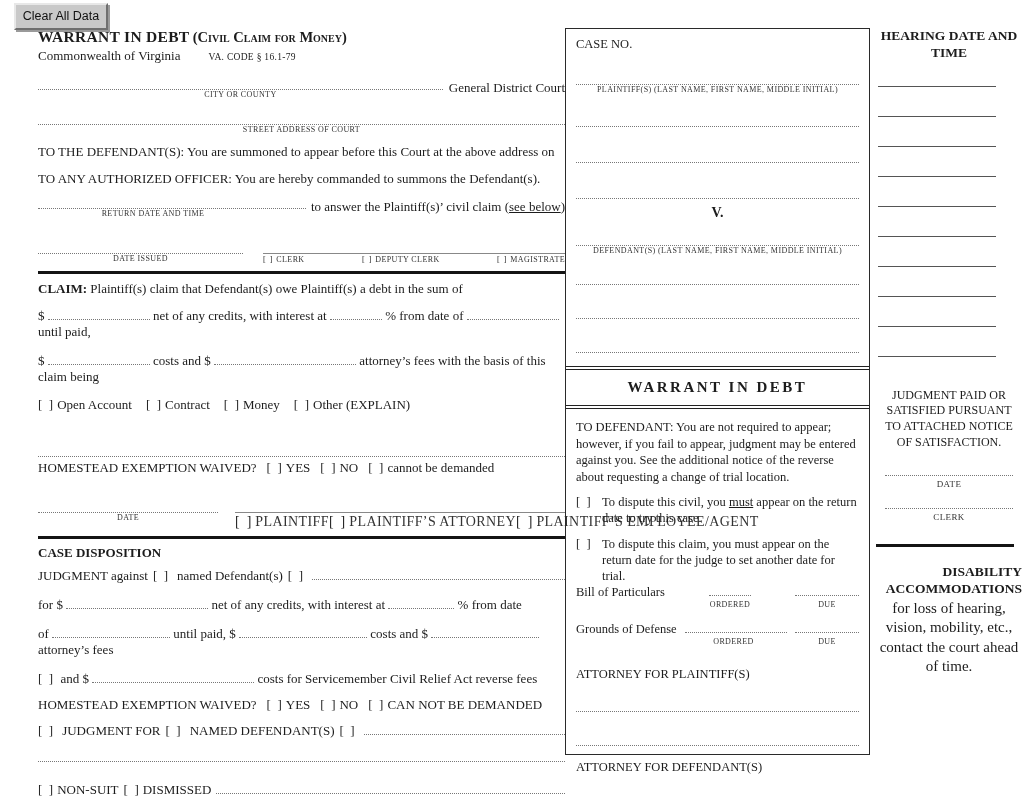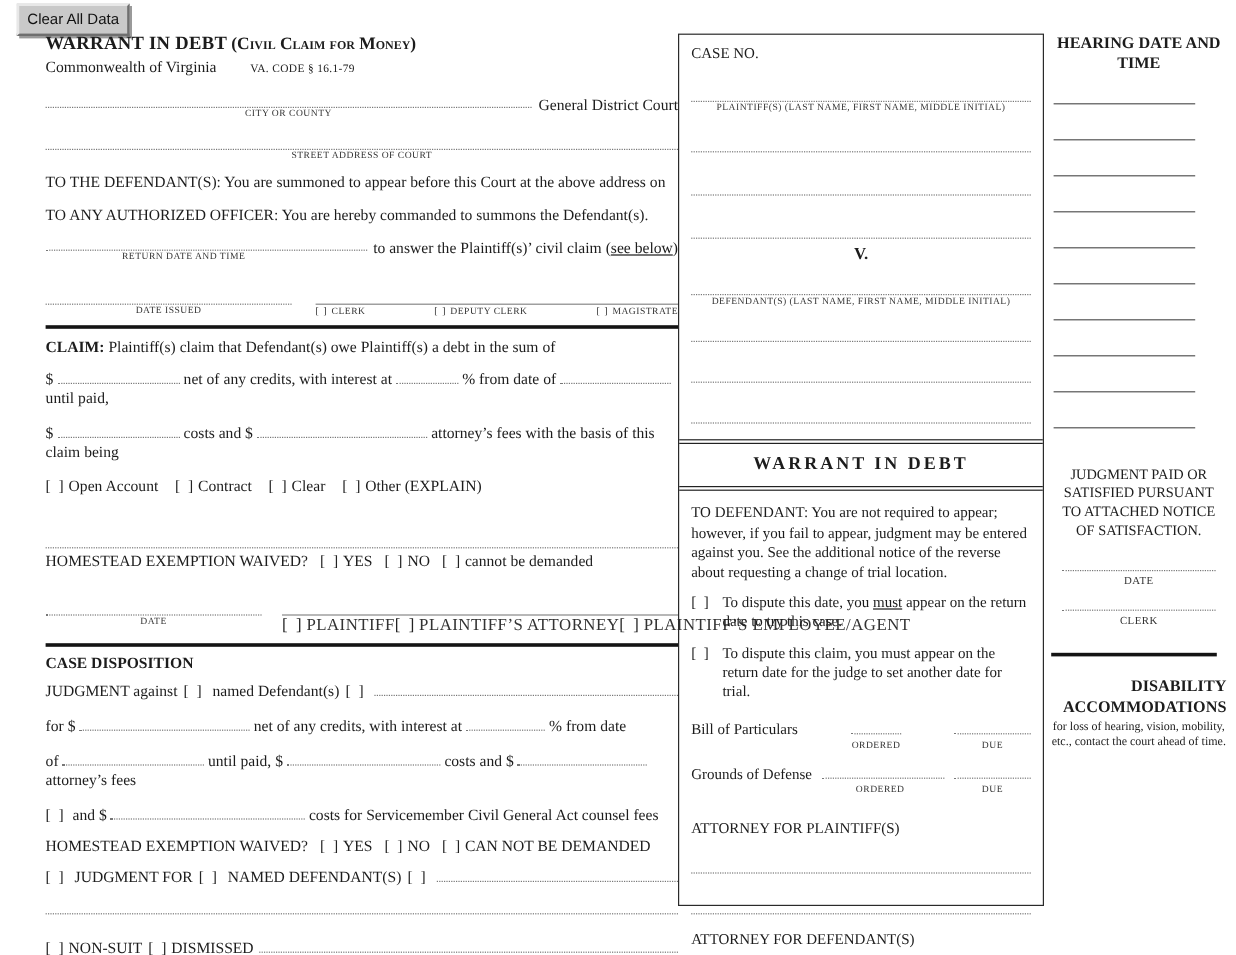--- a/index.html
+++ b/index.html
@@ -53,21 +53,21 @@
 
   
   #right { left:876px; top:28px; width:146px; font-size:12.5px; }
   .rheading { font-weight:bold; font-size:13.5px; text-align:center; line-height:1.25; }
   .rline { border-bottom:1px solid #555; height:1px; width:118px; margin:29px 0 0 2px; }
   .rpaid { margin-top:31px; text-align:center; font-size:12px; line-height:1.3; padding:0 2px; }
   .rfield { margin-top:15px; text-align:center; }
   .rfield .bl-full { width:128px; margin:0 auto; height:10px; }
   .rthick { border-top:3px solid #141414; height:3px; margin-top:20px; width:138px; }
   .rdis-h { font-weight:bold; font-size:13.5px; text-align:right; line-height:1.25; margin-top:17px; }
-  .rdis-t { text-align:center; font-size:10px; line-height:1.3; margin-top:1px; }
+  .rdis-t { text-align:center; font-size:15px; line-height:1.3; margin-top:1px; }
 </style>
 </head>
 <body>
 
 <div class="clear-btn">Clear All Data</div>
 
 <div id="left" class="col">
 
   <div>
     <span class="title-bold">WARRANT IN DEBT</span>
@@ -137,21 +137,21 @@
   <div style="margin-top:13px;">
     <span>$</span>
     <span class="bl" style="width:102px;"></span>
     <span>costs and $</span>
     <span class="bl" style="width:142px;"></span>
     <span>attorney’s fees with the basis of this claim being</span>
   </div>
   <div class="flexrow" style="margin-top:12px; gap:14px;">
     <span class="opt"><span class="cb"></span><span>Open Account</span></span>
     <span class="opt"><span class="cb"></span><span>Contract</span></span>
-    <span class="opt"><span class="cb"></span><span>Clear</span></span>
+    <span class="opt"><span class="cb"></span><span>Money</span></span>
     <span class="opt"><span class="cb"></span><span>Other (EXPLAIN)</span></span>
   </div>
 
   <div class="dotrule" style="margin-top:43px;"></div>
 
   <div class="flexrow" style="margin-top:3px; gap:10px;">
     <span>HOMESTEAD EXEMPTION WAIVED?</span>
     <span class="opt"><span class="cb"></span><span>YES</span></span>
     <span class="opt"><span class="cb"></span><span>NO</span></span>
     <span class="opt"><span class="cb"></span><span>cannot be demanded</span></span>
@@ -196,21 +196,21 @@
     <span>until paid, $</span>
     <span class="bl" style="width:128px;"></span>
     <span>costs and $</span>
     <span class="bl" style="width:108px;"></span>
     <span>attorney’s fees</span>
   </div>
   <div style="margin-top:13px;">
     <span class="cb"></span>
     <span>and $</span>
     <span class="bl" style="width:162px;"></span>
-    <span>costs for Servicemember Civil General Act counsel fees</span>
+    <span>costs for Servicemember Civil Relief Act reverse fees</span>
   </div>
   <div class="flexrow" style="margin-top:10px; gap:10px;">
     <span>HOMESTEAD EXEMPTION WAIVED?</span>
     <span class="opt"><span class="cb"></span><span>YES</span></span>
     <span class="opt"><span class="cb"></span><span>NO</span></span>
     <span class="opt"><span class="cb"></span><span>CAN NOT BE DEMANDED</span></span>
   </div>
   <div class="flexrow" style="margin-top:10px;">
     <span class="cb"></span>
     <span>JUDGMENT FOR</span>
@@ -250,28 +250,28 @@
   <div class="bl-full" style="margin-top:21px;"></div>
 
   <div class="dblrule" style="margin-top:13px;"></div>
   <div class="warrant-title">WARRANT IN DEBT</div>
   <div class="dblrule"></div>
 
   <div class="notice">TO DEFENDANT: You are not required to appear; however, if you fail to appear, judgment may be entered against you.  See the additional notice of the reverse about requesting a change of trial location.</div>
 
   <div class="dispute">
     <span class="cbcell"><span class="cb"></span></span>
-    <span><span>To dispute this date, you </span><span class="u">must</span><span> appear on the return date to try this case.</span></span>
+    <span><span>To dispute this civil, you </span><span class="u">must</span><span> appear on the return date to try this case.</span></span>
   </div>
   <div class="dispute">
     <span class="cbcell"><span class="cb"></span></span>
     <span>To dispute this claim, you must appear on the return date for the judge to set another date for trial.</span>
   </div>
 
-  <div class="mrow" style="margin-top:16px;gap:44px;">
+  <div class="mrow" style="gap:44px;">
     <span style="white-space:nowrap;">Bill of Particulars</span>
     <span class="bl grow"></span>
     <span class="bl" style="width:64px;"></span>
   </div>
   <div class="mlabels">
     <span class="sc center" style="width:112px; margin-left:98px;">ORDERED</span>
     <span class="sc center" style="width:64px; margin-left:9px;">DUE</span>
   </div>
 
   <div class="mrow" style="margin-top:12px;">

